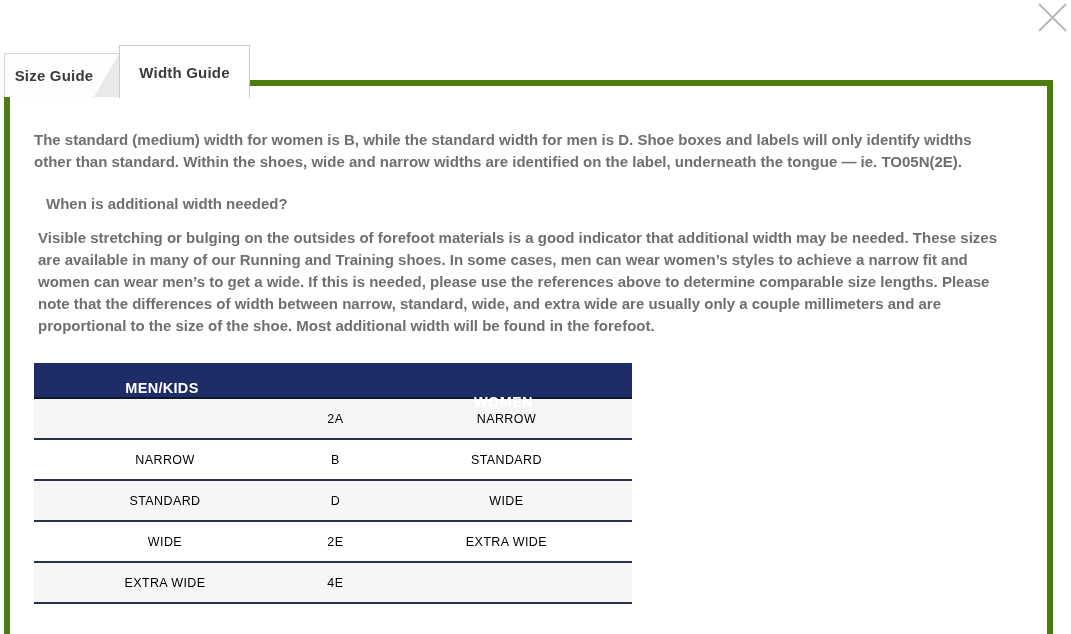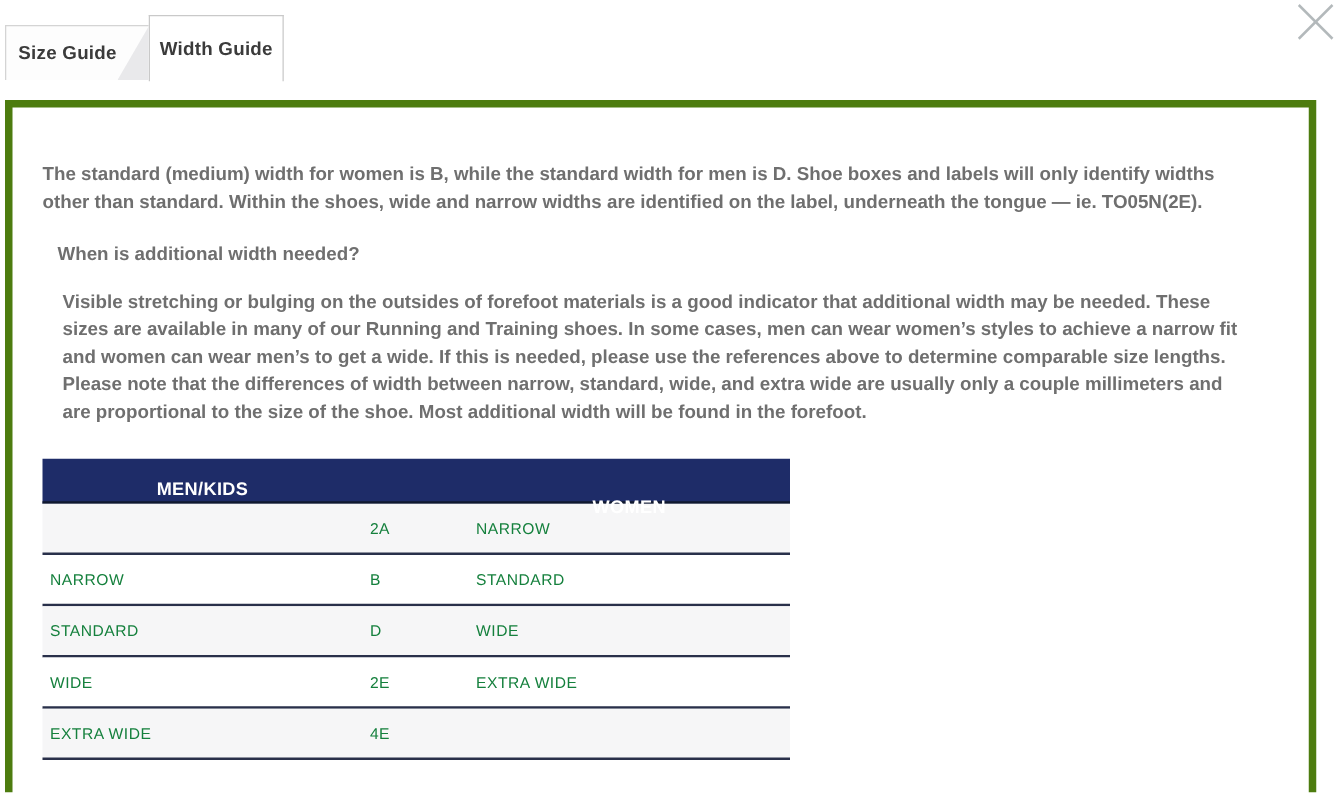--- a/index.html
+++ b/index.html
@@ -25,21 +25,21 @@
     border: none;
     cursor: pointer;
     z-index: 5;
   }
   .close-btn svg { display: block; }
 
   
   .tabs {
     position: absolute;
     left: 4px;
-    top: 11px;
+    top: 44px;
     height: 53px;
     display: flex;
     align-items: flex-end;
     z-index: 3;
   }
   .tab {
     display: flex;
     align-items: center;
     justify-content: center;
     font-weight: bold;
@@ -62,21 +62,21 @@
     position: absolute;
     top: 0;
     right: 0;
     width: 25px;
     height: 100%;
     background: #e9e9eb;
     clip-path: polygon(100% 0, 0 100%, 100% 100%);
   }
   .tab-active {
     position: relative;
-    width: 108px;
+    width: 131px;
     height: 53px;
     background: #ffffff;
     border: 1px solid #c9c9c9;
     border-bottom: none;
     margin-bottom: -1px;
     z-index: 4;
   }
 
   
   .panel {
@@ -90,21 +90,21 @@
   }
   .content {
     padding: 43px 36px 0 24px;
     color: #6f6f6f;
     font-size: 15px;
     font-weight: bold;
     line-height: 22px;
   }
   .para1 { margin: 0 0 20px 0; }
   .heading2 { margin: 12px; }
-  .para2 { margin: 16px; }
+  .para2 { margin: 4px; }
 
   
   .width-table {
     margin: 26px 0 0 0;
     width: 598px;
     font-weight: normal;
   }
   .thead {
     display: grid;
     grid-template-columns: 42.8% 14.2% 43%;
@@ -118,24 +118,25 @@
     letter-spacing: .3px;
   }
   .thead .hcell-left  { grid-column: 1; text-align: center; }
   .thead .hcell-right { grid-column: 3; text-align: center; margin-top: 28px; }
   .trow {
     display: grid;
     grid-template-columns: 42.8% 14.2% 43%;
     align-items: center;
     height: 41px;
     border-bottom: 2px solid #29304a;
-    color: #15803d;
+    color: #000000;
     font-size: 12.5px;
     letter-spacing: .4px;
     background: #ffffff;
+    text-align: center;
   }
   .trow.alt { background: #f6f6f7; }
   .trow .cell { padding-left: 6px; }
 </style>
 </head>
 <body>
 
 <div class="page">
 
   <button class="close-btn" aria-label="Close">

